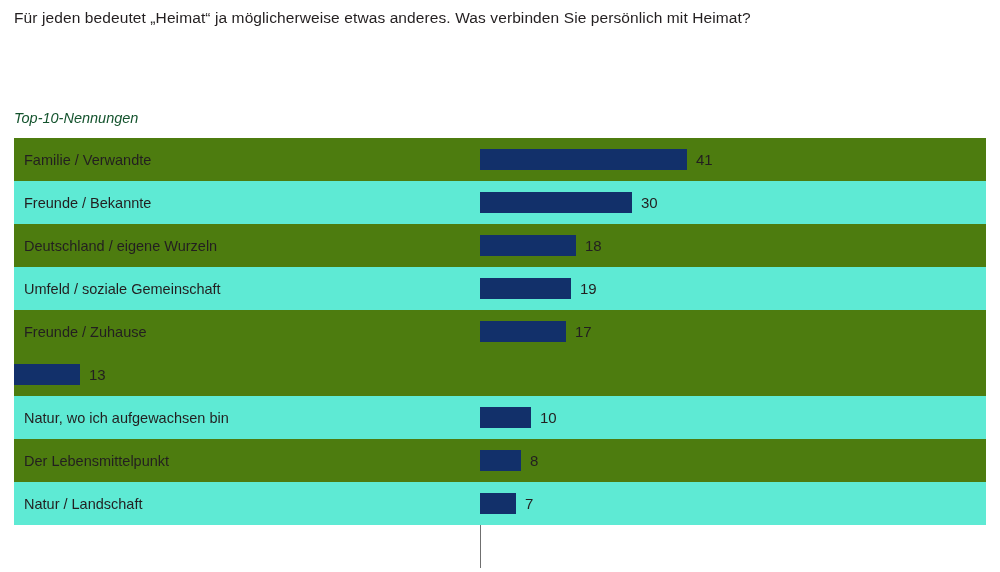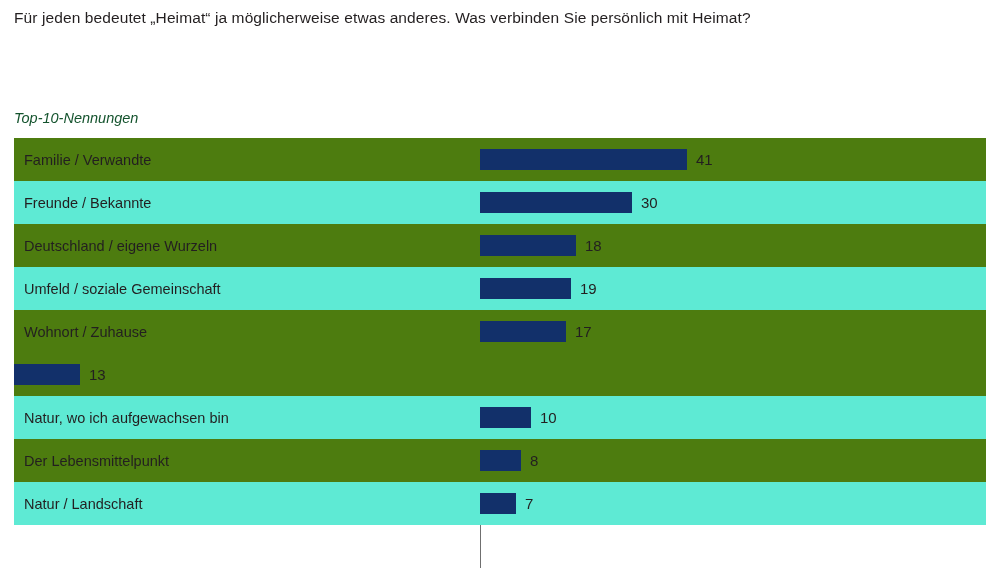--- a/index.html
+++ b/index.html
@@ -131,21 +131,21 @@
 
     <div class="row plain">
       <div class="row-label">Umfeld / soziale Gemeinschaft</div>
       <div class="plot">
         <div class="bar" style="width:91px"></div>
         <div class="bar-value">19</div>
       </div>
     </div>
 
     <div class="row shaded">
-      <div class="row-label">Wohnort / Zuhause</div>
+      <div class="row-label">Freunde / Zuhause</div>
       <div class="plot">
         <div class="bar" style="width:86px"></div>
         <div class="bar-value">17</div>
       </div>
     </div>
 
 
     <div class="row shaded">
       <div class="plot">
         <div class="bar" style="width:66px"></div>

